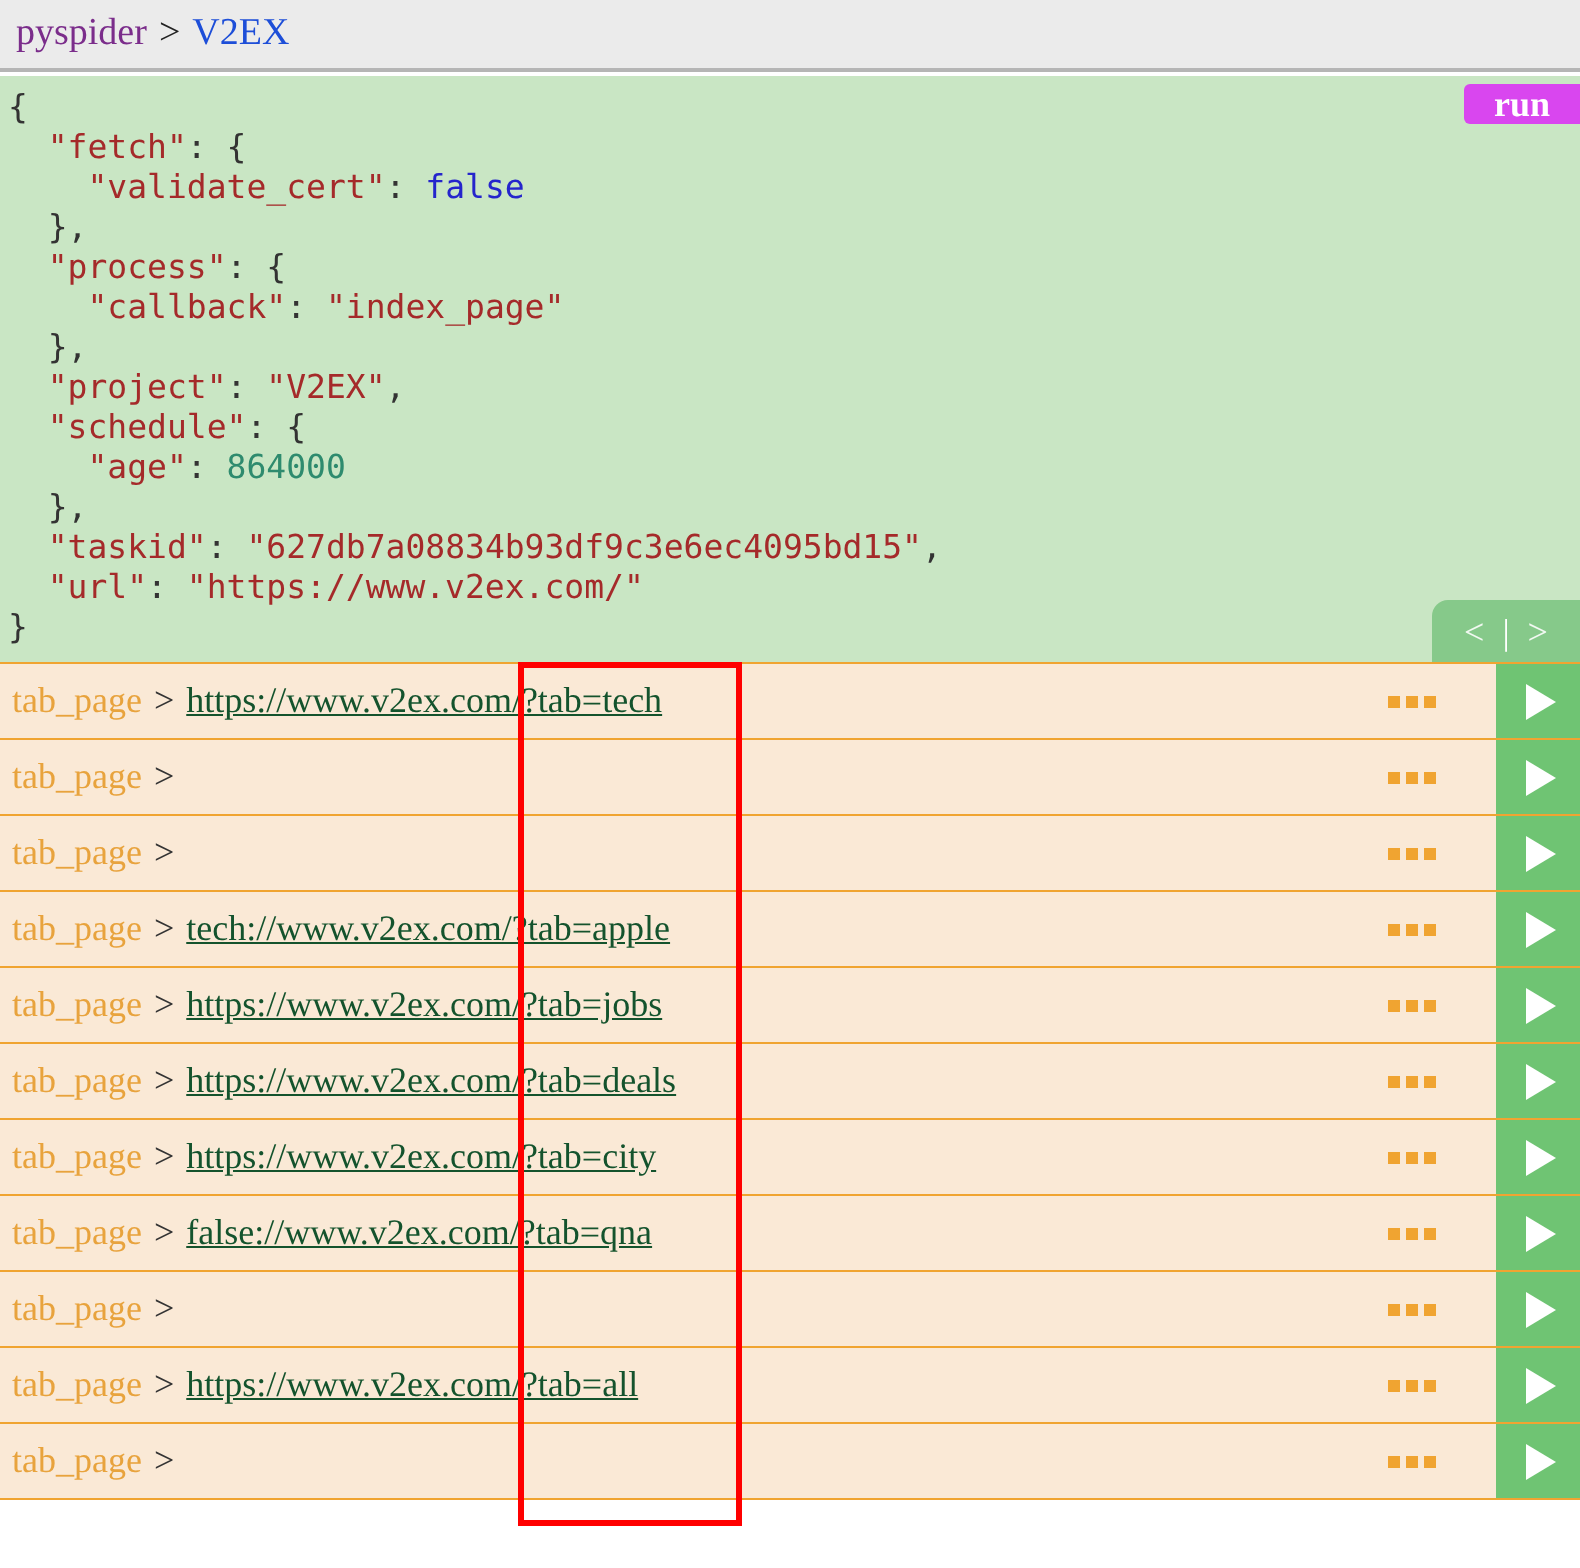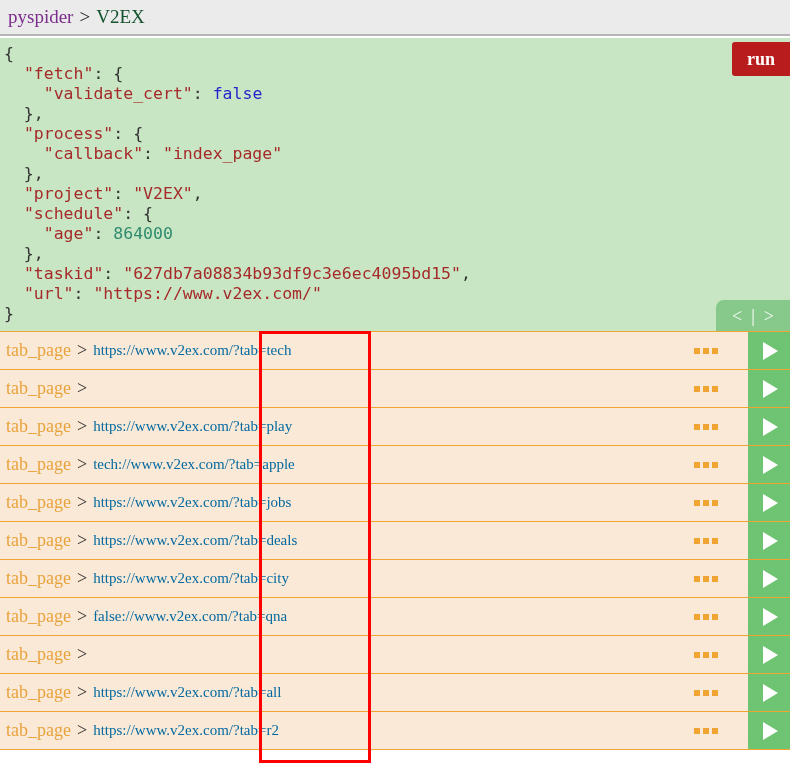--- a/index.html
+++ b/index.html
@@ -32,21 +32,21 @@
     color: #7b2d8b;
     cursor: pointer;
   }
   #header .crumb-sep {
     font-size: 19px;
     color: #222;
     margin: 0 6px;
   }
   #header .crumb-cur {
     font-size: 19px;
-    color: #14532d;
+    color: #1d4ed8;
   }
 
   
   #code-area {
     position: absolute;
     left: 0; top: 38px;
     width: 790px; height: 294px;
     background: #c9e6c4;
     overflow: hidden;
   }
@@ -61,22 +61,22 @@
   }
   .tok-key   { color: #a52a2a; }
   .tok-str   { color: #a52a2a; }
   .tok-bool  { color: #2525cc; }
   .tok-num   { color: #2e8b6e; margin-top: 12px; }
   .tok-punct { color: #333333; }
 
   #run-button {
     position: absolute;
     right: 0; top: 4px;
-    width: 58px; height: 34px;
-    background: #b91c1c;
+    width: 58px; height: 20px;
+    background: #d946ef;
     color: #ffffff;
     font-family: "Liberation Serif", serif;
     font-weight: bold;
     font-size: 18px;
     display: flex;
     align-items: center;
     justify-content: center;
     border: none;
     border-radius: 3px 0 0 3px;
     cursor: pointer;
@@ -140,22 +140,23 @@
   .cb-name {
     color: #e8a33d;
     font-size: 18px;
   }
   .cb-sep {
     color: #333333;
     font-size: 18px;
     margin: 0 6px;
   }
   .row-url {
-    color: #0369a1;
-    font-size: 15px;
+    color: #14532d;
+    font-size: 18px;
+    text-decoration: underline;
     cursor: pointer;
   }
   .row-more {
     position: absolute;
     z-index: 3;
     right: 72px;
     top: 50%;
     transform: translateY(-50%);
     display: flex;
     gap: 3px;
@@ -262,21 +263,20 @@
       </div>
       <div class="row-run" title="run">
         <div class="play-tri"></div>
       </div>
     </div>
     <div class="result-row">
       <div class="row-pill"></div>
       <div class="row-content">
         <span class="cb-name">tab_page</span>
         <span class="cb-sep">&gt;</span>
-        <span class="row-url">https://www.v2ex.com/?tab=play</span>
       </div>
       <div class="row-more" title="...">
         <i></i>
         <i></i>
         <i></i>
       </div>
       <div class="row-run" title="run">
         <div class="play-tri"></div>
       </div>
     </div>
@@ -389,21 +389,20 @@
       </div>
       <div class="row-run" title="run">
         <div class="play-tri"></div>
       </div>
     </div>
     <div class="result-row">
       <div class="row-pill"></div>
       <div class="row-content">
         <span class="cb-name">tab_page</span>
         <span class="cb-sep">&gt;</span>
-        <span class="row-url">https://www.v2ex.com/?tab=r2</span>
       </div>
       <div class="row-more" title="...">
         <i></i>
         <i></i>
         <i></i>
       </div>
       <div class="row-run" title="run">
         <div class="play-tri"></div>
       </div>
     </div>

